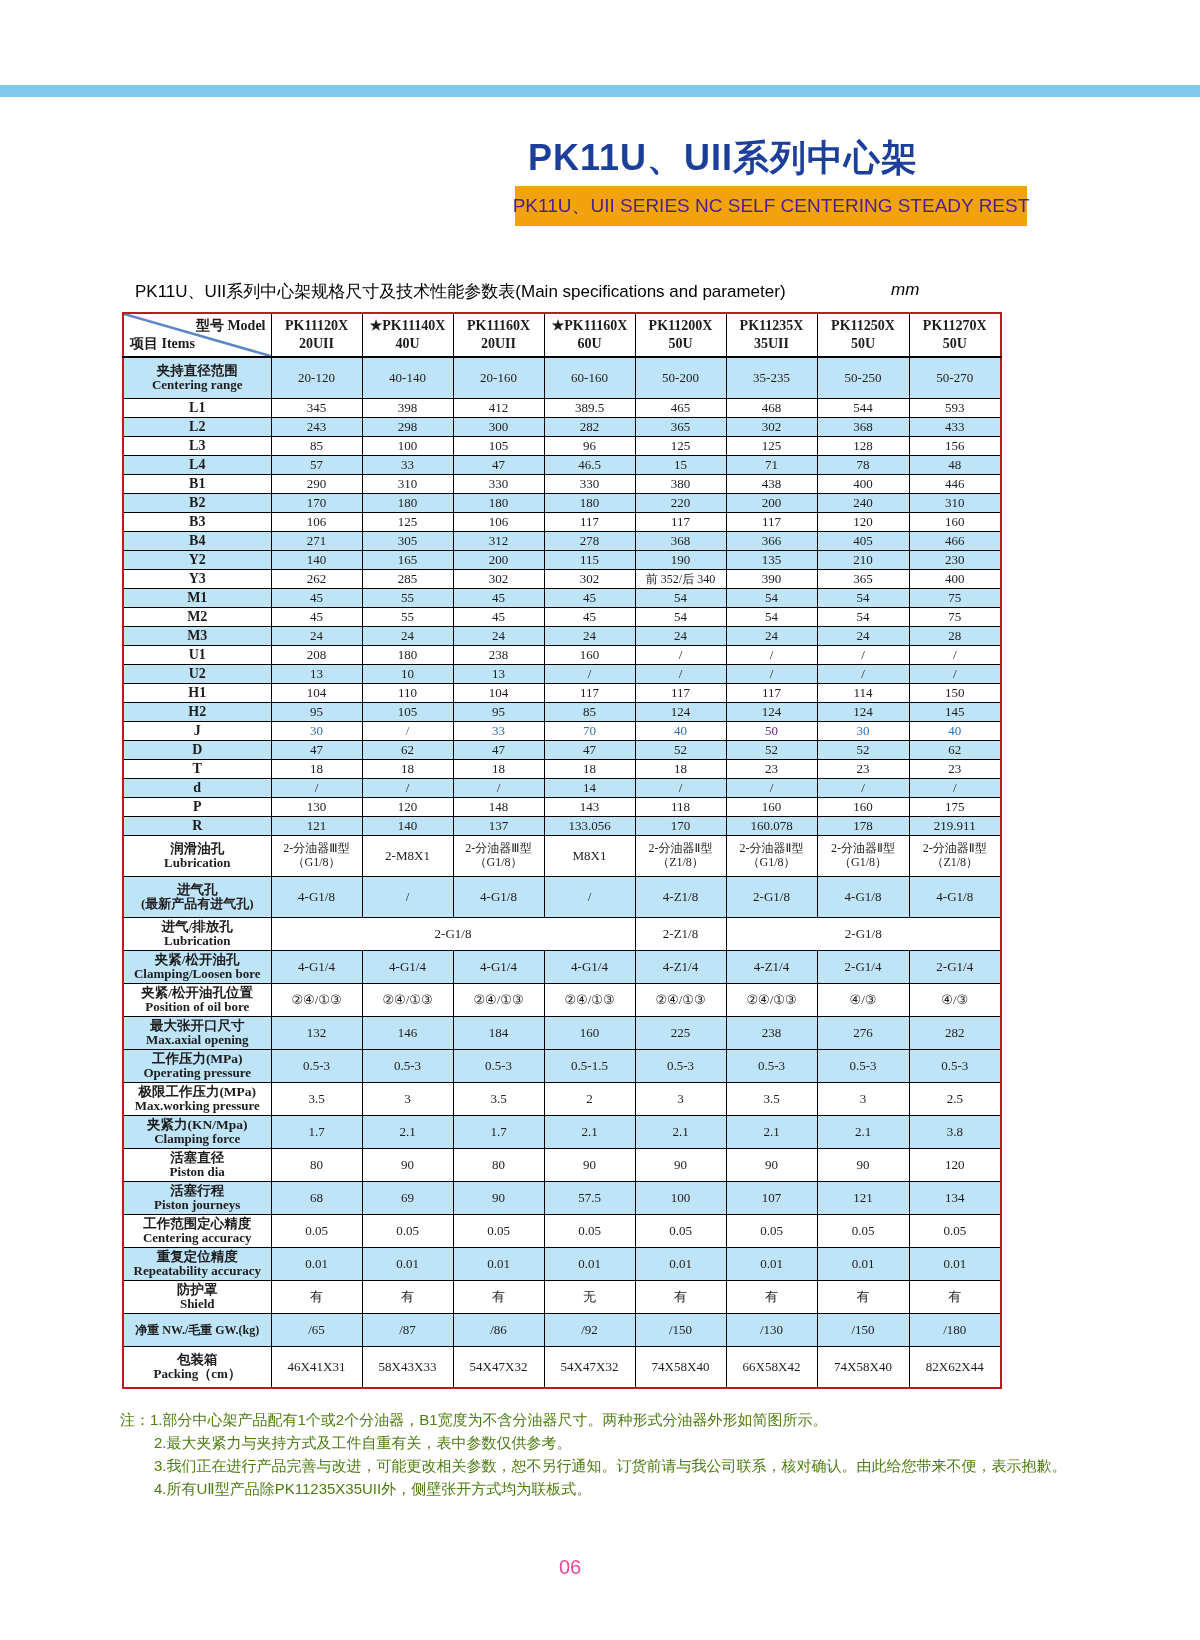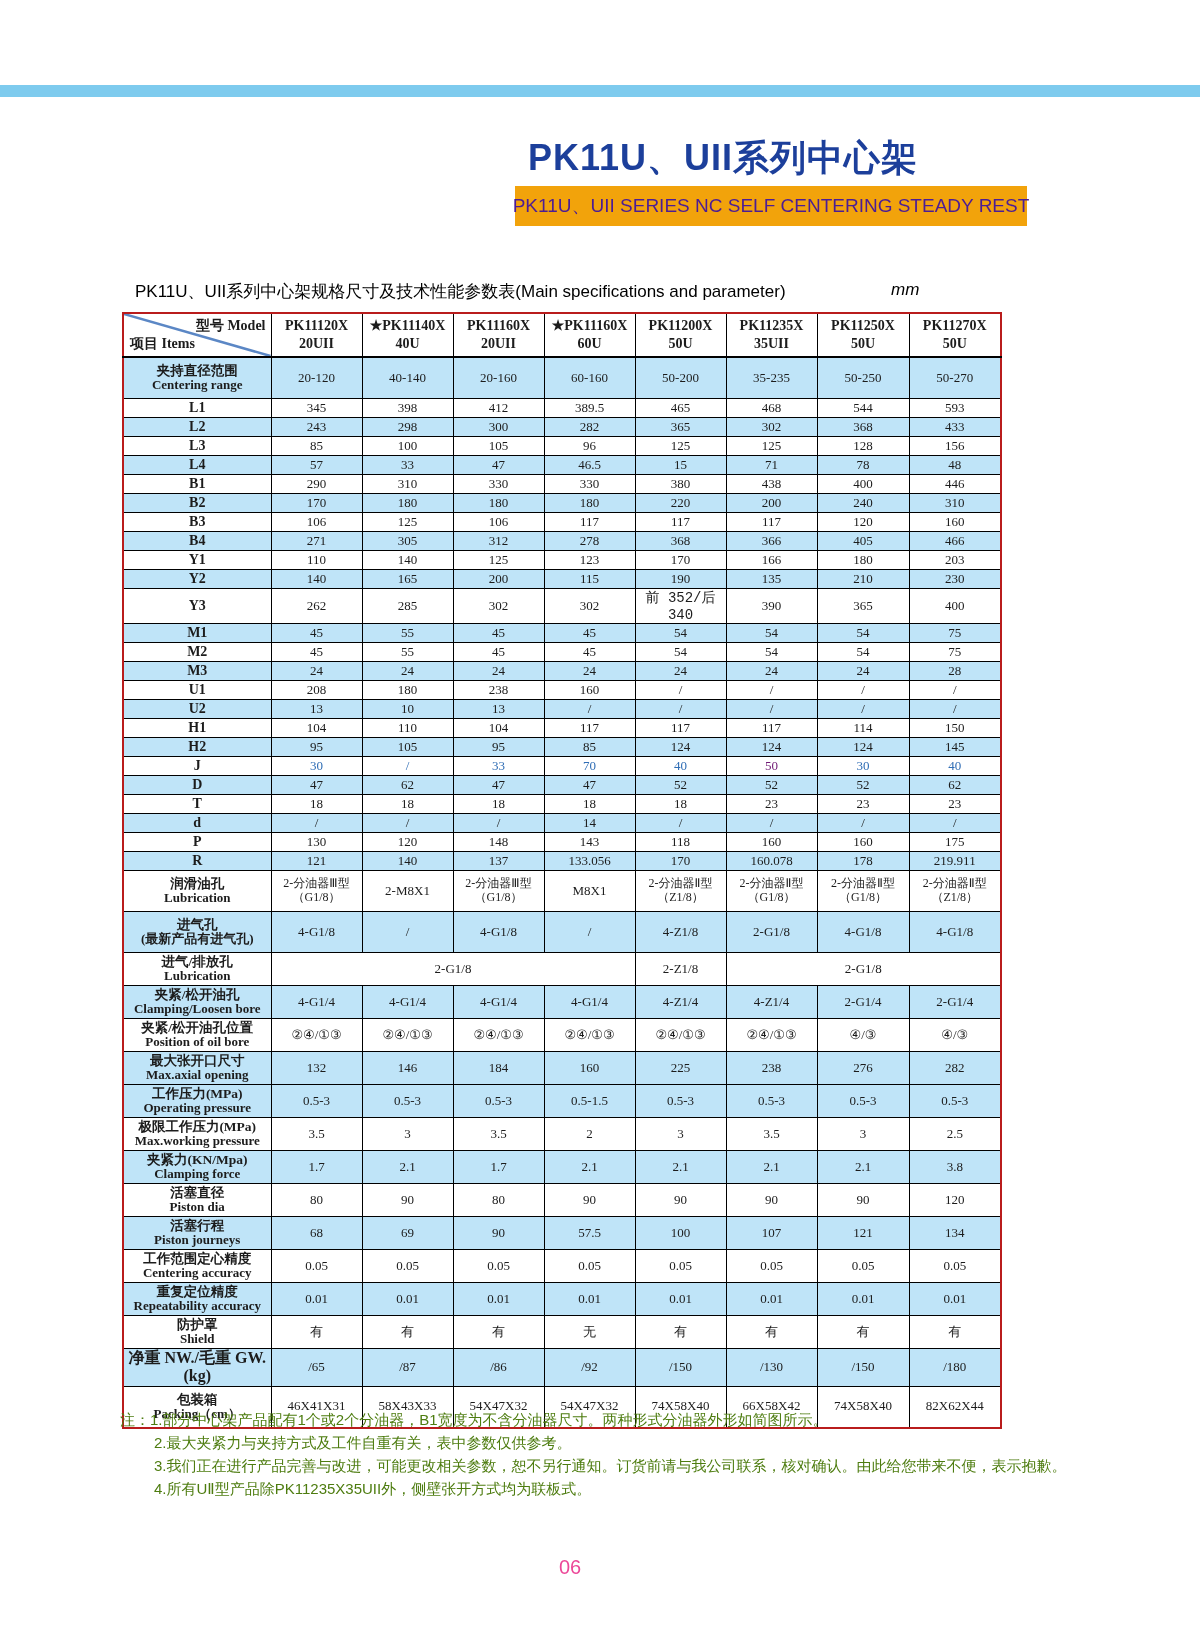--- a/index.html
+++ b/index.html
@@ -217,49 +217,38 @@
           <th class="rowlab"><span class="single">B4</span></th>
           <td class="val">271</td>
           <td class="val">305</td>
           <td class="val">312</td>
           <td class="val">278</td>
           <td class="val">368</td>
           <td class="val">366</td>
           <td class="val">405</td>
           <td class="val">466</td>
         </tr>
-        <tr class="r-s">
-          <th class="rowlab"><span class="single">Y1</span></th>
-          <td class="val">110</td>
-          <td class="val">140</td>
-          <td class="val">125</td>
-          <td class="val">123</td>
-          <td class="val">170</td>
-          <td class="val">166</td>
-          <td class="val">180</td>
-          <td class="val">203</td>
-        </tr>
         <tr class="r-s shaded">
           <th class="rowlab"><span class="single">Y2</span></th>
           <td class="val">140</td>
           <td class="val">165</td>
           <td class="val">200</td>
           <td class="val">115</td>
           <td class="val">190</td>
           <td class="val">135</td>
           <td class="val">210</td>
           <td class="val">230</td>
         </tr>
         <tr class="r-s">
           <th class="rowlab"><span class="single">Y3</span></th>
           <td class="val">262</td>
           <td class="val">285</td>
           <td class="val">302</td>
           <td class="val">302</td>
-          <td class="val" style="font-size: 14px; font-family: Liberation Mono, monospace;">前 352/后 340</td>
+          <td class="val" style="font-size: 12px;">前 352/后 340</td>
           <td class="val">390</td>
           <td class="val">365</td>
           <td class="val">400</td>
         </tr>
         <tr class="r-s shaded">
           <th class="rowlab"><span class="single">M1</span></th>
           <td class="val">45</td>
           <td class="val">55</td>
           <td class="val">45</td>
           <td class="val">45</td>
@@ -585,21 +574,21 @@
           <td class="val">有</td>
           <td class="val">有</td>
           <td class="val">有</td>
           <td class="val">无</td>
           <td class="val">有</td>
           <td class="val">有</td>
           <td class="val">有</td>
           <td class="val">有</td>
         </tr>
         <tr class="r-m shaded">
-          <th class="rowlab"><span class="single" style="font-size: 16px;">净重 NW./毛重 GW.(kg)</span></th>
+          <th class="rowlab"><span class="single" style="font-size: 12px;">净重 NW./毛重 GW.(kg)</span></th>
           <td class="val">/65</td>
           <td class="val">/87</td>
           <td class="val">/86</td>
           <td class="val">/92</td>
           <td class="val">/150</td>
           <td class="val">/130</td>
           <td class="val">/150</td>
           <td class="val">/180</td>
         </tr>
         <tr class="r-l">

